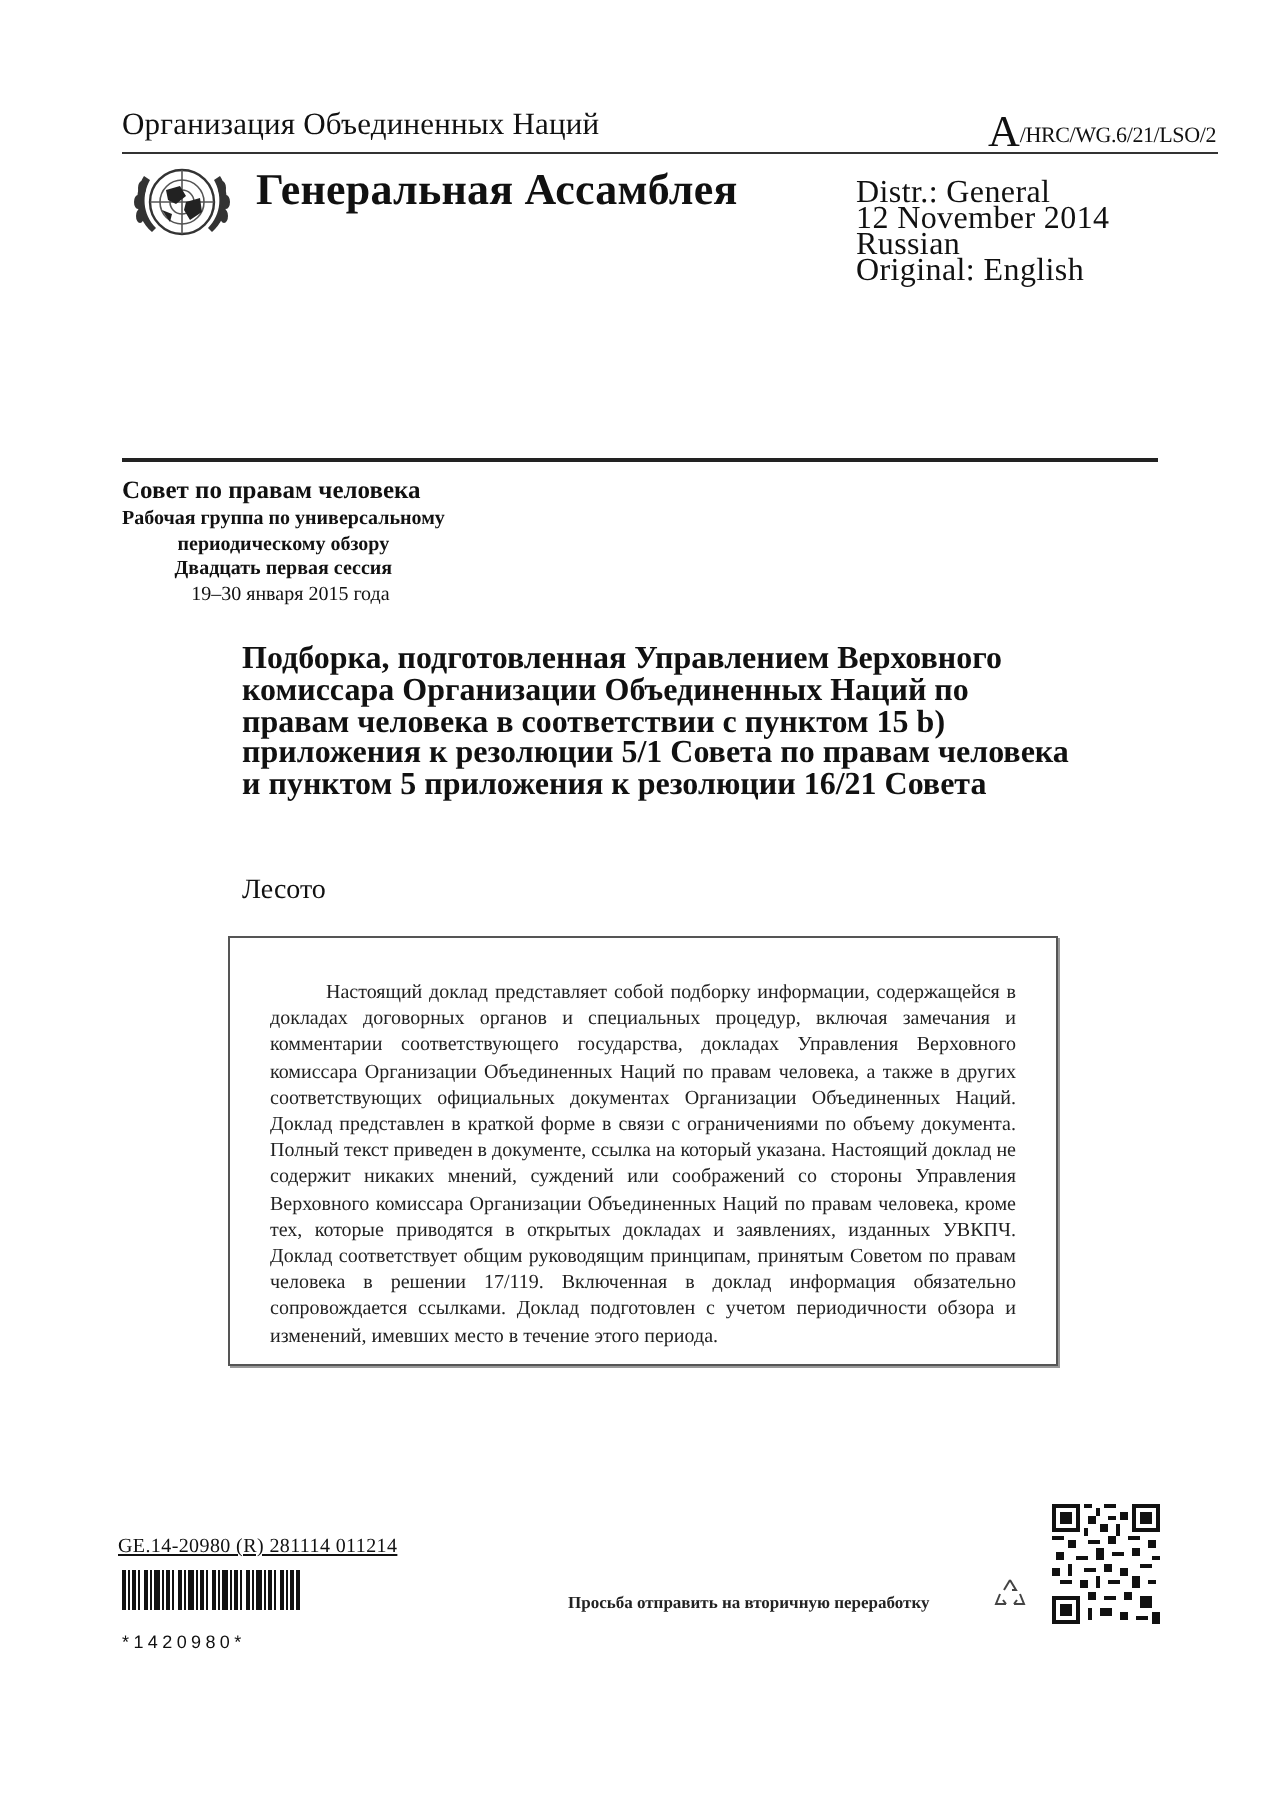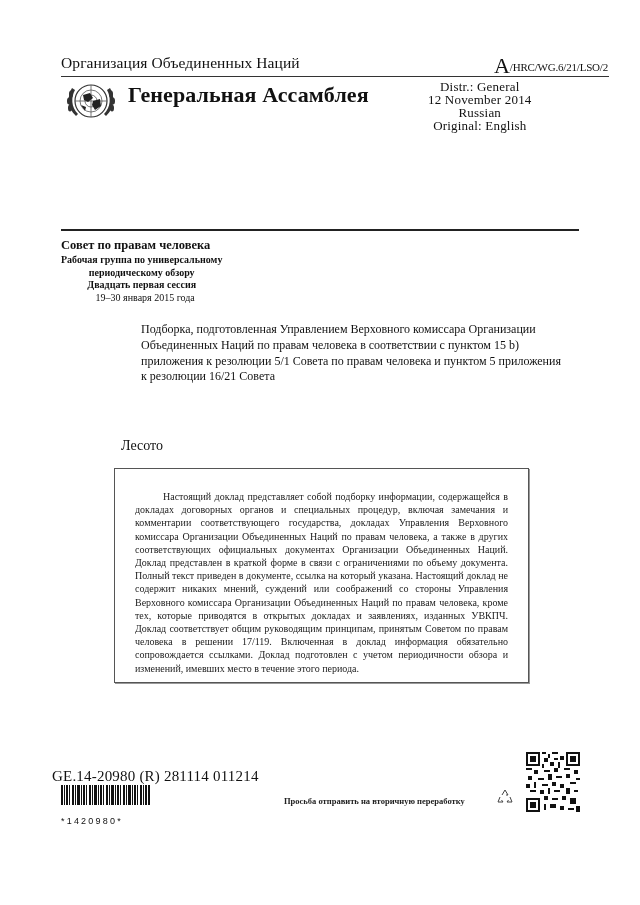--- a/index.html
+++ b/index.html
@@ -7,39 +7,39 @@
            font-family: "Liberation Serif", "DejaVu Serif", serif; color: #111; }
     .abs { position: absolute; }
 
     .org-name { left: 61px; top: 54px; font-size: 15.5px; letter-spacing: 0.1px; }
     .symbol { right: 32px; top: 53px; font-size: 11px; letter-spacing: -0.2px; }
     .symbol .big { font-size: 22px; letter-spacing: 0; vertical-align: -2px; }
     .rule-top { left: 61px; top: 76px; width: 548px; height: 1px; background: #333; }
 
     .emblem { left: 64px; top: 80px; width: 54px; height: 42px; }
     .assembly { left: 128px; top: 82px; font-size: 22px; font-weight: bold; letter-spacing: 0.1px; text-align: center; }
-    .distr { left: 428px; top: 80px; font-size: 13px; line-height: 13px; letter-spacing: 0.2px; text-align: center; }
+    .distr { left: 428px; top: 90px; font-size: 16px; line-height: 13px; letter-spacing: 0.2px; }
 
     .rule-mid { left: 61px; top: 229px; width: 518px; height: 2px; background: #222; }
 
     .council { left: 61px; top: 238px; font-size: 12.5px; font-weight: bold; }
     .subinfo { left: 61px; top: 254px; font-size: 10px; line-height: 12.5px; text-align: center; }
     .subinfo .b { font-weight: bold; display: block; }
     .subinfo .n { display: block; margin-left: 7px; }
 
-    .title { left: 121px; top: 322px; width: 420px; font-size: 12px; font-weight: normal; line-height: 15.8px; margin-left: 20px; }
+    .title { left: 121px; top: 322px; width: 420px; font-size: 16px; font-weight: bold; line-height: 15.8px; }
     .country { left: 121px; top: 438px; font-size: 14px; font-weight: normal; }
 
     .summary-box { left: 114px; top: 468px; width: 413px; height: 213px;
                    border: 1px solid #555; box-shadow: 1px 1px 0 #999; }
     .summary-text { position: absolute; left: 8px; top: 9px; width: 397px;
                     font-size: 10px; line-height: 13.2px; text-align: justify; color: #222; }
     .summary-text p { margin: 12px; text-indent: 28px; }
 
-    .job-number { left: 52px; top: 768px; font-size: 15px; letter-spacing: 0.2px; }
+    .job-number { left: 59px; top: 768px; font-size: 10px; letter-spacing: 0.2px; text-decoration: underline; }
     .barcode { left: 61px; top: 785px; width: 90px; height: 20px; }
     .barcode-num { left: 61px; top: 816px; font-size: 9px; font-family: Liberation Sans, sans-serif; letter-spacing: 2.2px; }
 
     .recycle-text { left: 284px; top: 796px; font-size: 8.5px; font-weight: bold; color: #222; }
     .recycle-icon { left: 496px; top: 788px; width: 18px; height: 18px; }
     .qr { left: 526px; top: 752px; width: 54px; height: 60px; }
   </style>
 </head>
 <body>
 

